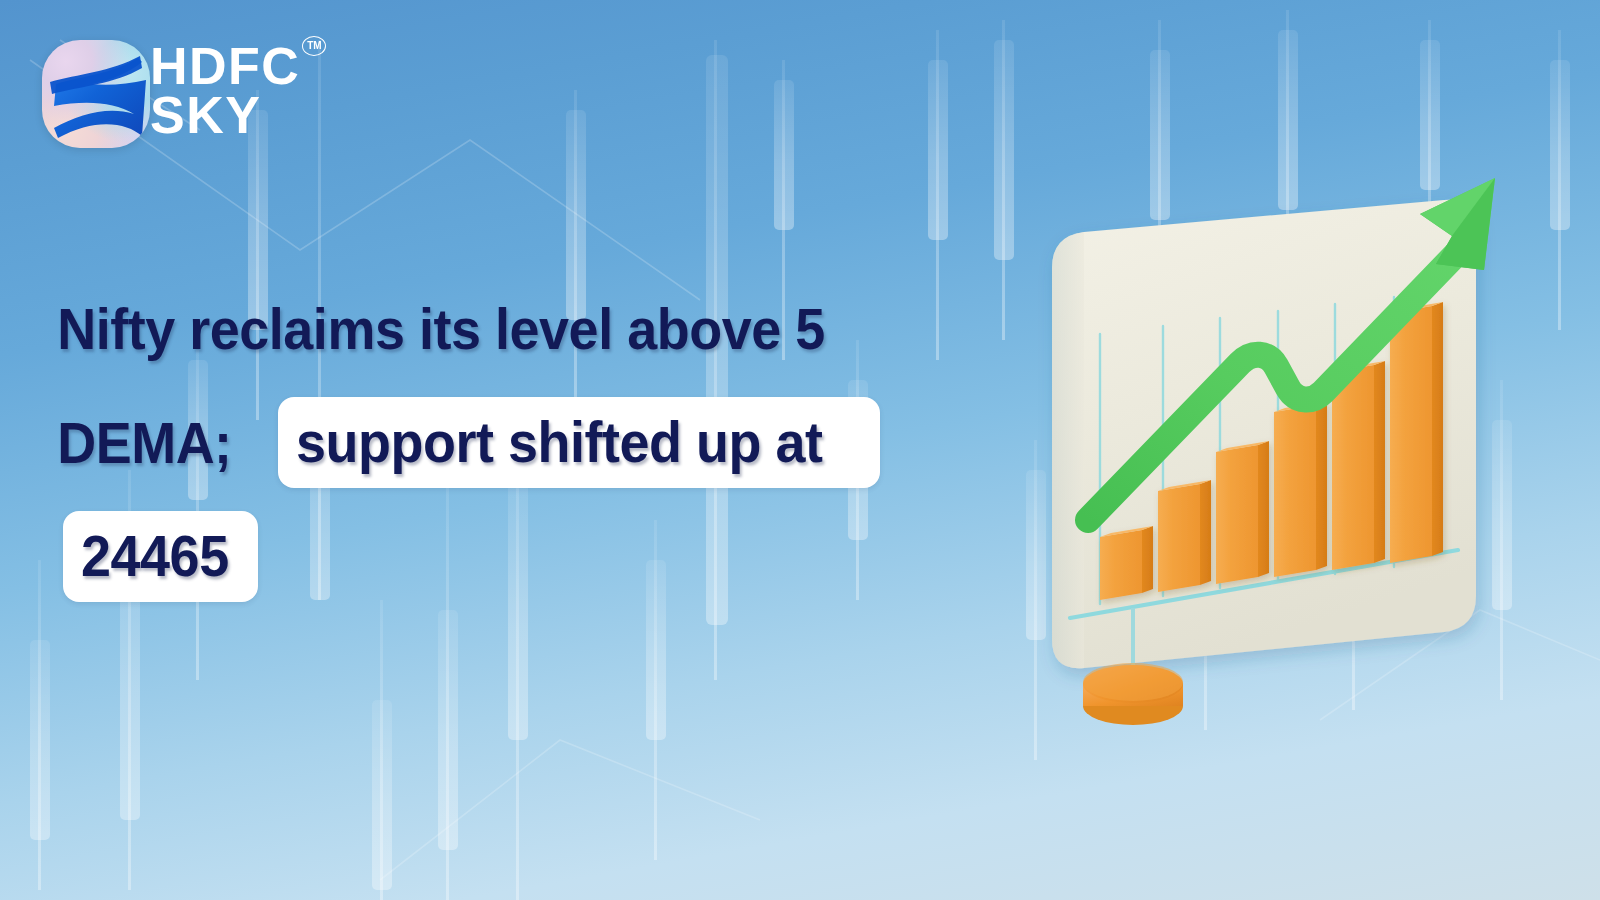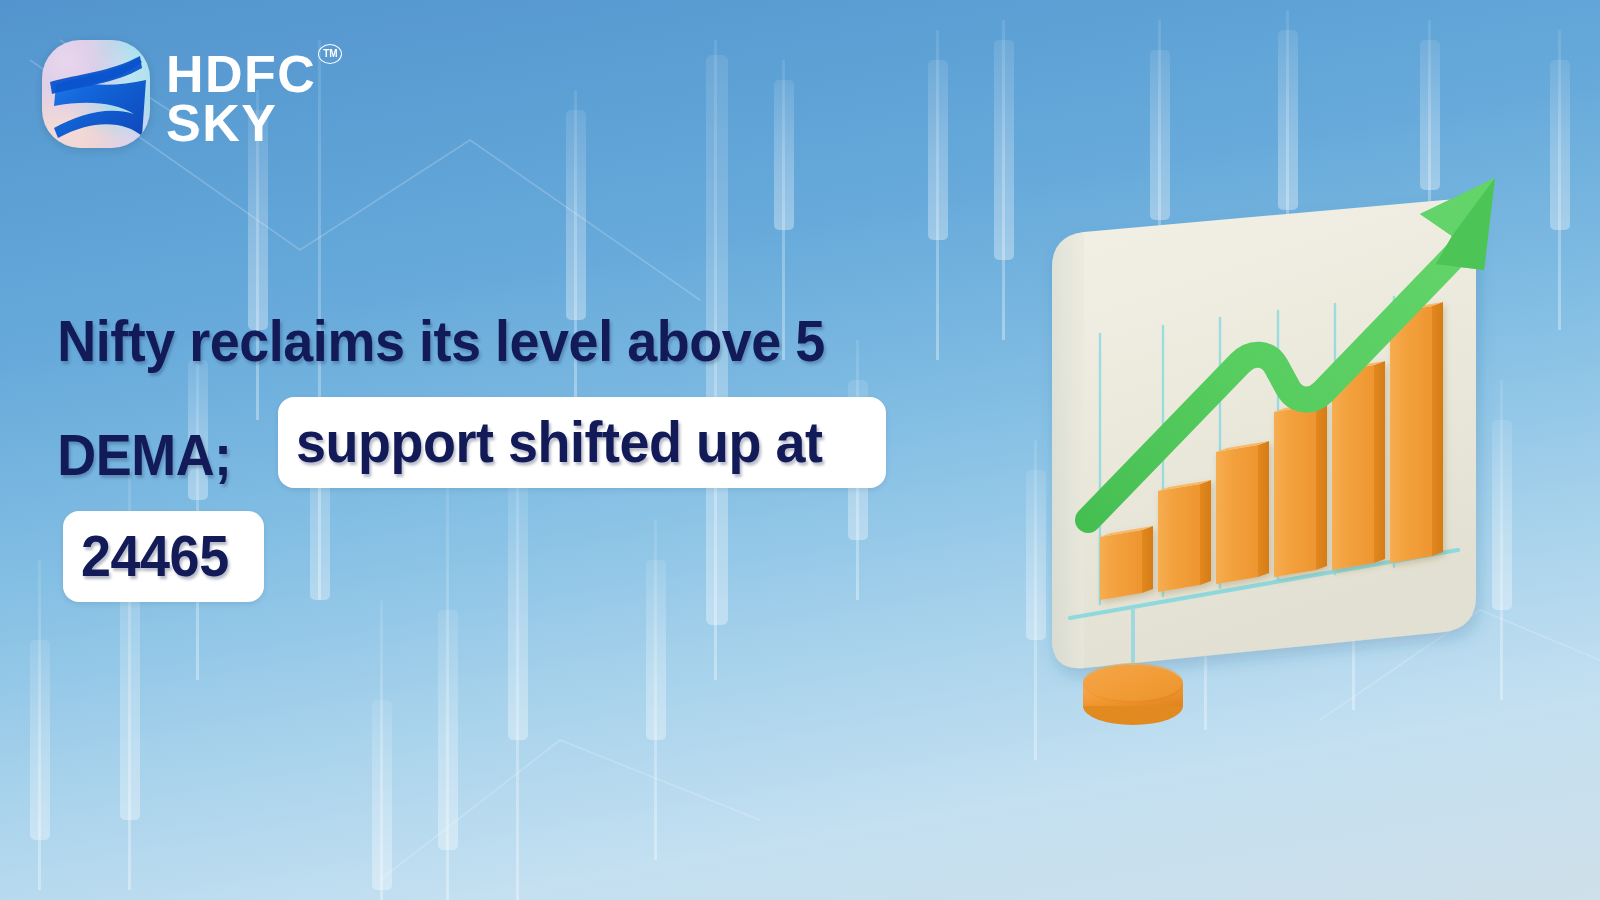--- a/index.html
+++ b/index.html
@@ -30,22 +30,21 @@
   #bg-candles {
     position:absolute; inset:0;
     width:1600px; height:900px;
     pointer-events:none;
   }
 
   
   #logo-block {
     position:absolute;
     left:42px; top:40px;
-    display:flex; align-items:flex-end;
-    gap:16px;
+    display:flex; align-items:flex-start;
   }
   #logo-mark {
     width:108px; height:108px;
     border-radius:38px;
     position:relative;
     overflow:hidden;
     background:
       radial-gradient(circle at 22% 20%, #e9d6ee 0%, #dfcfe8 22%, transparent 55%),
       radial-gradient(circle at 78% 30%, #bfe8f2 0%, #a9dced 30%, transparent 62%),
       radial-gradient(circle at 20% 82%, #f5dcd6 0%, #efd4d6 28%, transparent 60%),
@@ -78,39 +77,39 @@
     line-height:1;
   }
 
   
   #headline {
     position:absolute;
     left:46px; top:282px;
     width:940px;
   }
   .hl-line {
-    display:flex; align-items:flex-end;
+    display:flex; align-items:center;
     height:92px;
     margin-bottom:22px;
     white-space:nowrap;
   }
   .hl-text {
     font-size:58px;
     font-weight:700;
     color:#121a57;
     letter-spacing:-0.5px;
     transform:scaleX(.93);
     transform-origin:left center;
     text-shadow:2px 3px 3px rgba(20,30,70,.25);
   }
   .hl-plain { padding-left:12px; }
   .hl-chip {
     background:#ffffff;
     border-radius:16px;
-    padding:11px 24px 13px 18px;
+    padding:11px 18px 13px 18px;
     box-shadow:0 2px 5px rgba(30,60,100,.12);
     display:inline-flex; align-items:center;
   }
   .hl-chip .hl-text { text-shadow:2px 3px 3px rgba(20,30,70,.30); }
   #hl-line-2 { margin-left:0;gap:28px; }
   #hl-line-2 .hl-plain { padding-right:4px; }
   #hl-line-3 { margin-left:17px; }
 
   
   #chart-art {

